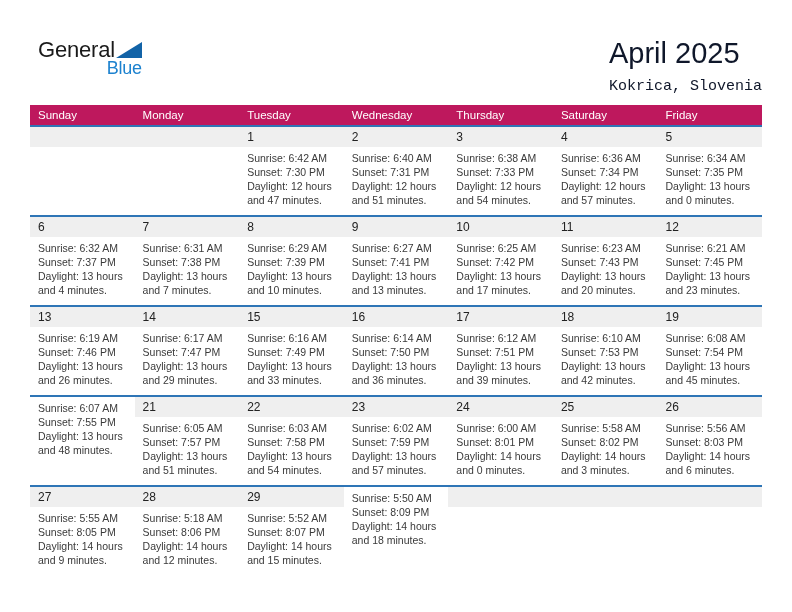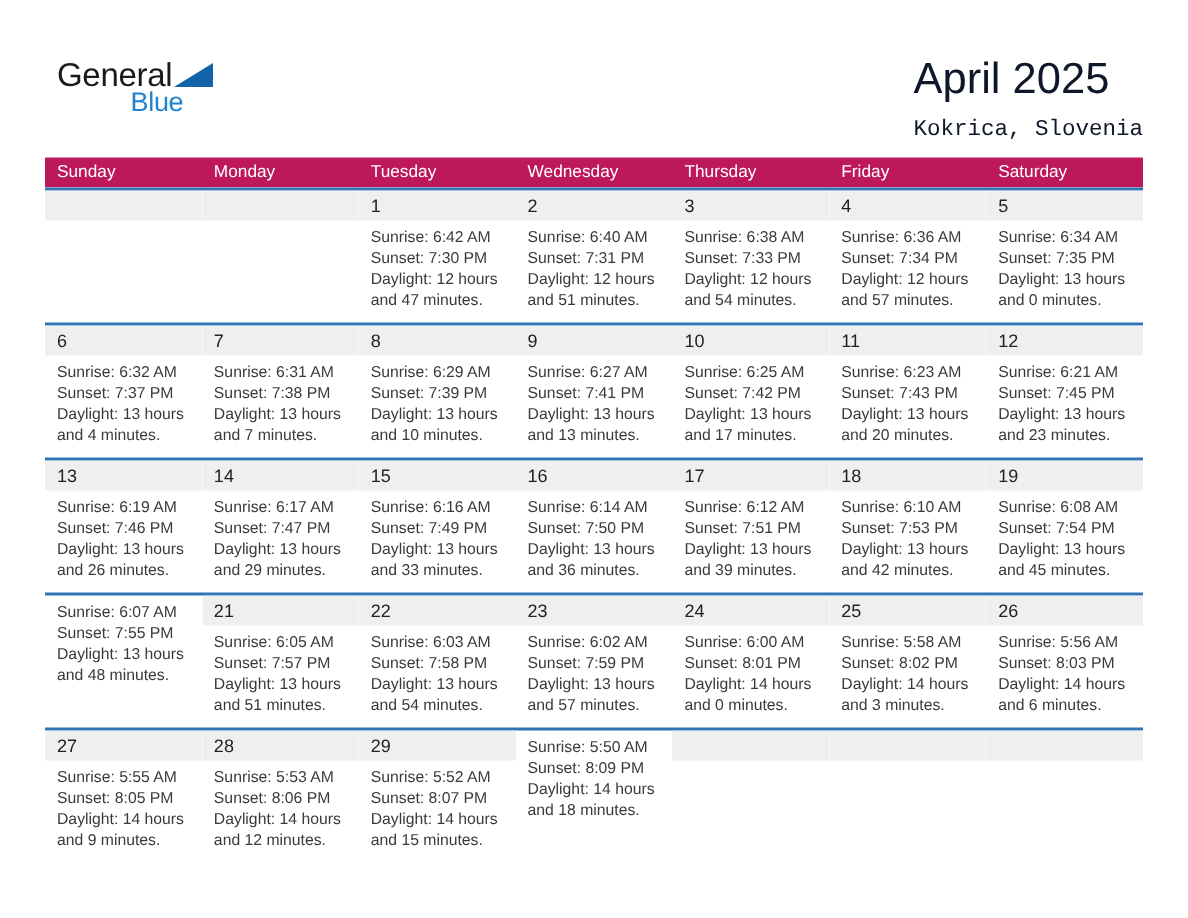--- a/index.html
+++ b/index.html
@@ -3,21 +3,21 @@
 <meta charset="utf-8">
 <style>
   html, body { margin:0; padding:0; }
   body {
     width:792px; height:612px; background:#ffffff; position:relative;
     font-family:"Liberation Sans", sans-serif; overflow:hidden;
   }
   .page { position:absolute; inset:0; }
 
   
-  .logo { position:absolute; left:38px; top:40px; letter-spacing:-0.2px; }
+  .logo { position:absolute; left:38px; top:40px; letter-spacing:-0.2px;text-align:right; }
   .logo-line1 { display:flex; align-items:flex-end; font-size:22px; line-height:19px; color:#1a1a1a; }
   .logo-triangle { width:0; height:0; border-bottom:16px solid #1263a7; border-left:26px solid transparent; margin-left:1px; margin-bottom:1px; }
   .logo-line2 { font-size:18px; line-height:18px; color:#1d82cf; margin-left:49px; }
 
   
   .title-block { position:absolute; right:30px; top:36px; text-align:left; color:#0f172a; }
   .title { font-size:29px; line-height:34px; font-weight:400; }
   .subtitle { font-size:15px; line-height:18px; margin-top:8px;font-family:Liberation Mono, monospace; }
 
   
@@ -48,22 +48,22 @@
     <div class="subtitle">Kokrica, Slovenia</div>
   </div>
 
   <div class="calendar">
     <div class="weekday-row">
       <div class="weekday">Sunday</div>
       <div class="weekday">Monday</div>
       <div class="weekday">Tuesday</div>
       <div class="weekday">Wednesday</div>
       <div class="weekday">Thursday</div>
+      <div class="weekday">Saturday</div>
       <div class="weekday">Friday</div>
-      <div class="weekday">Saturday</div>
     </div>
     <div>
         <div class="week-row">
           <div class="day-cell">
             <div class="day-strip"></div>
             <div class="cell-content"></div>
           </div>
           <div class="day-cell">
             <div class="day-strip"></div>
             <div class="cell-content"></div>
@@ -368,21 +368,21 @@
               <div class="cell-line">Sunset: 8:05 PM</div>
               <div class="cell-line">Daylight: 14 hours</div>
               <div class="cell-line">and 9 minutes.</div>
             </div>
           </div>
           <div class="day-cell">
             <div class="day-strip">
               <div class="">28</div>
             </div>
             <div class="cell-content">
-              <div class="cell-line">Sunrise: 5:53 AM</div>
+              <div class="cell-line">Sunrise: 5:18 AM</div>
               <div class="cell-line">Sunset: 8:06 PM</div>
               <div class="cell-line">Daylight: 14 hours</div>
               <div class="cell-line">and 12 minutes.</div>
             </div>
           </div>
           <div class="day-cell">
             <div class="day-strip">
               <div class="">29</div>
             </div>
             <div class="cell-content">

